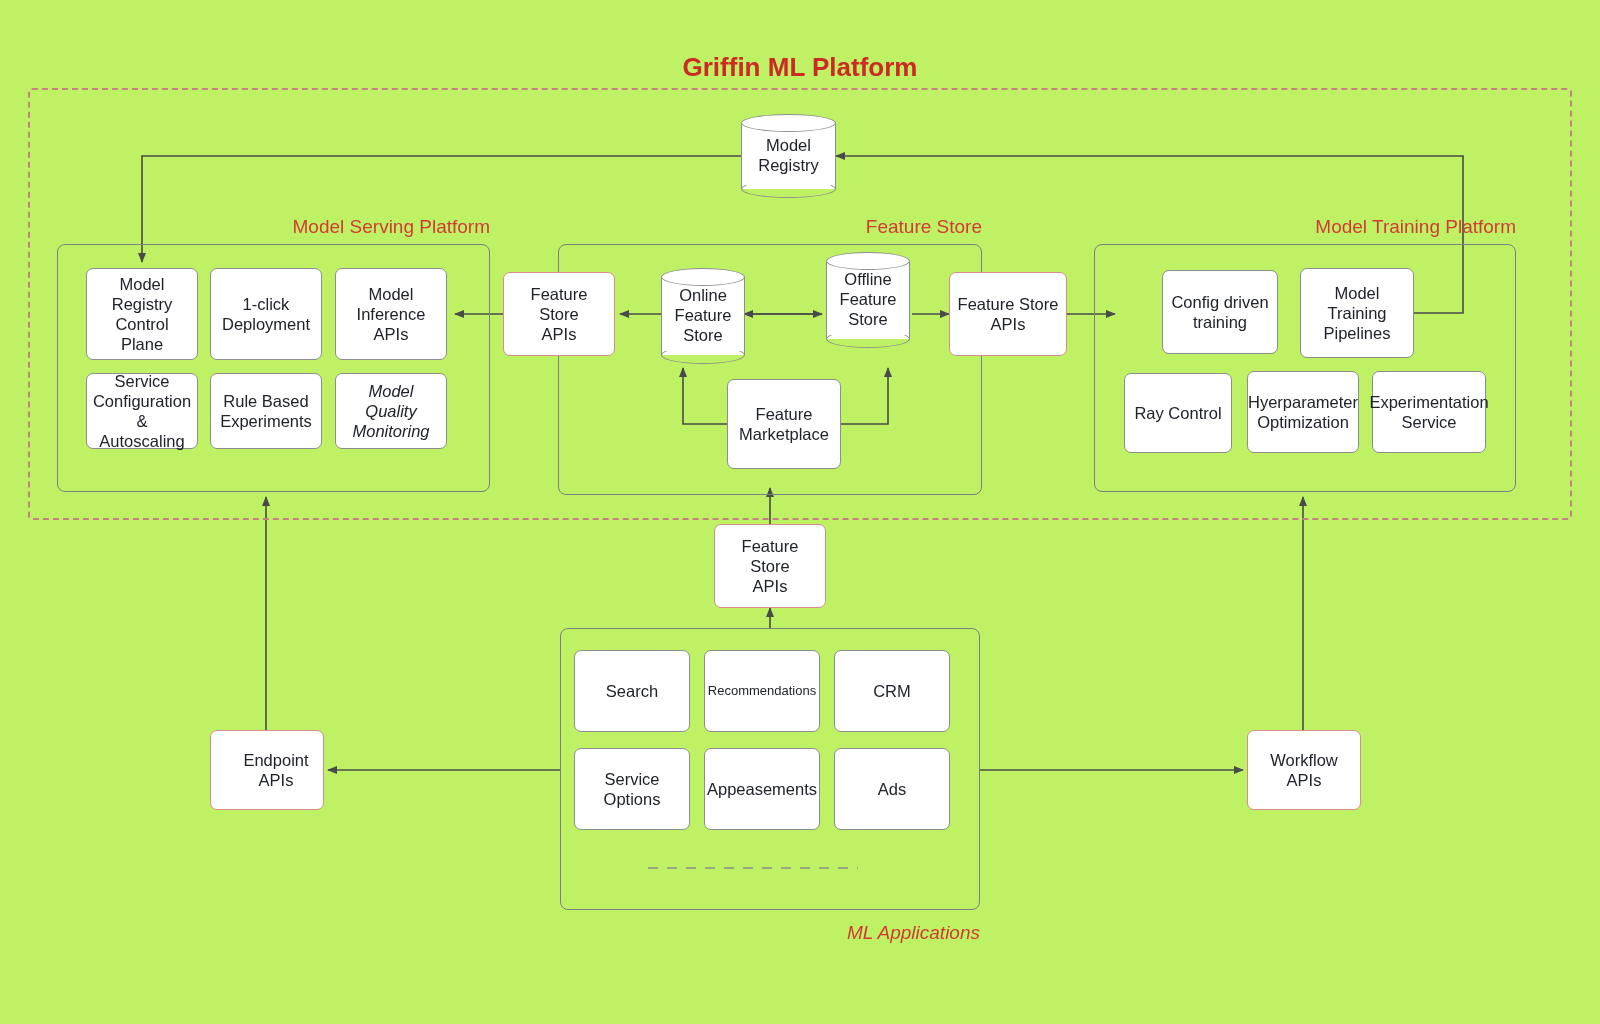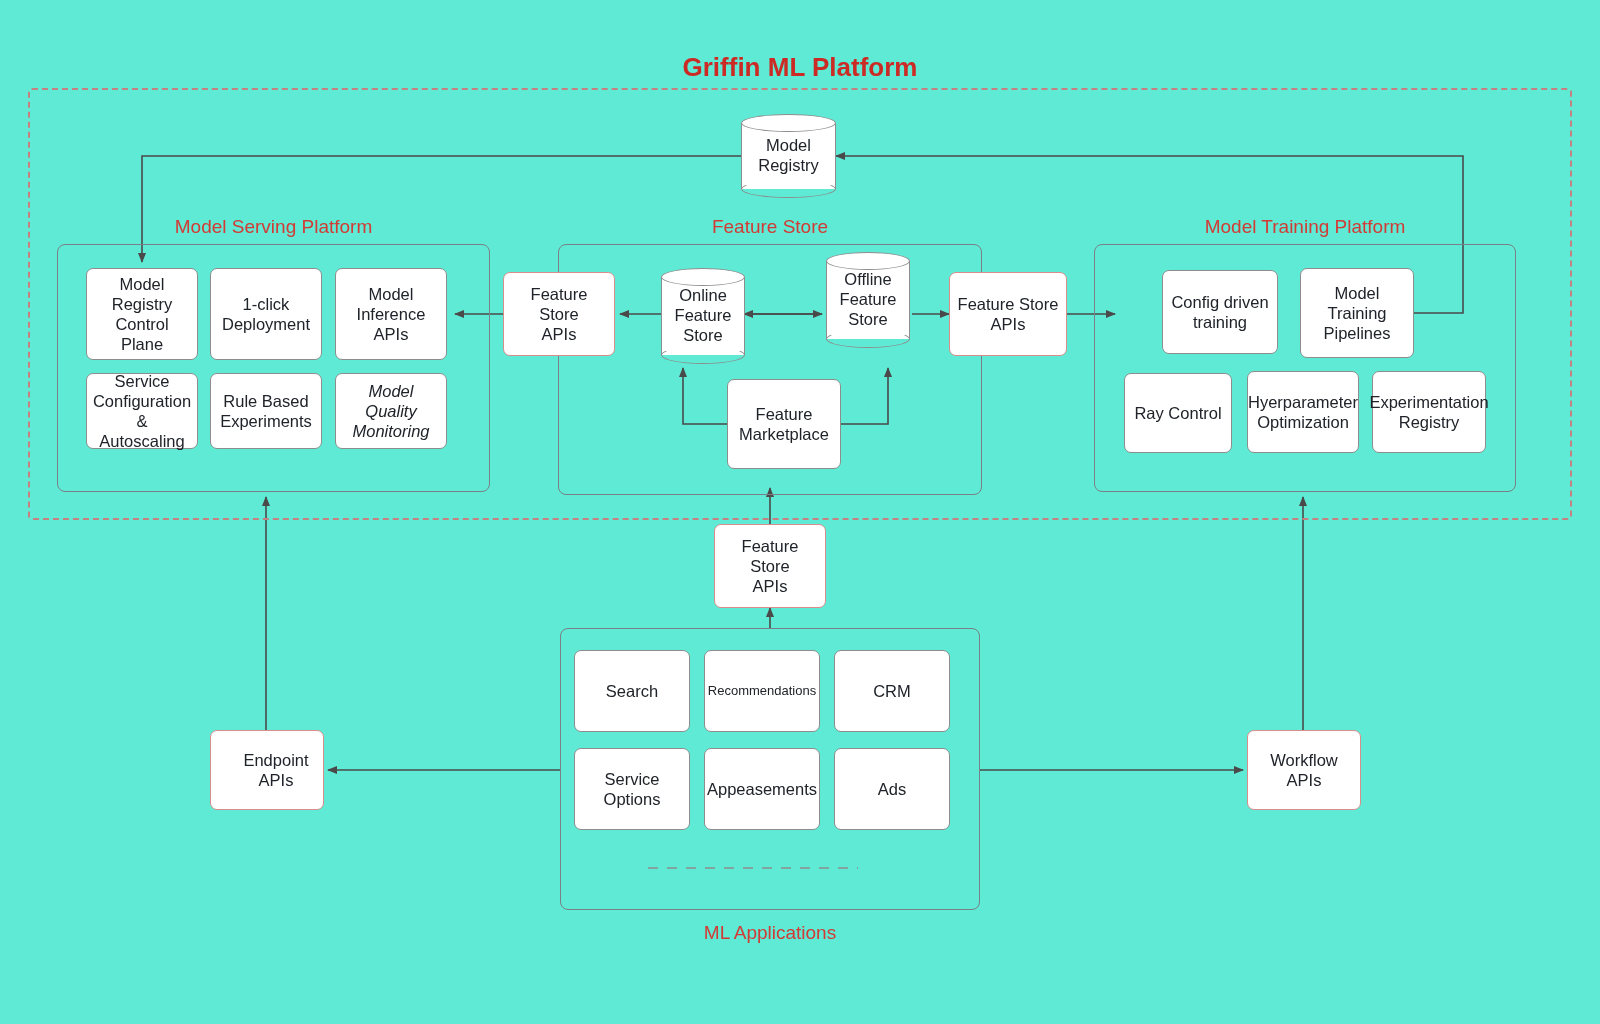--- a/index.html
+++ b/index.html
@@ -9,21 +9,21 @@
     background: #ffffff;
   }
   body {
     font-family: "Liberation Sans", sans-serif;
     color: #1f2328;
   }
   #canvas {
     position: relative;
     width: 1600px;
     height: 1024px;
-    background: #5eead4;
+    background: #bef264;
     overflow: hidden;
   }
   svg#wires {
     position: absolute;
     left: 0;
     top: 0;
     width: 1600px;
     height: 1024px;
     pointer-events: none;
   }
@@ -71,21 +71,21 @@
     border: 2px dashed #c4817f;
     border-radius: 4px;
     background: transparent;
   }
   .grouplabel {
     position: absolute;
     color: #d23b35;
     font-size: 19px;
     font-weight: 400;
     white-space: nowrap;
-    text-align: center;
+    text-align: right;
   }
   .title {
     position: absolute;
     color: #cc2a24;
     font-size: 26px;
     font-weight: bold;
     white-space: nowrap;
     text-align: center;
   }
   .small {
@@ -247,36 +247,36 @@
   <div class="node card hidden-sizer" style="left:1162px; top:270px; width:116px; height:84px;">Config driven
 training</div>
   <div class="node card hidden-sizer" style="left:1300px; top:268px; width:114px; height:90px;">Model
 Training
 Pipelines</div>
 
   <div class="node card hidden-sizer" style="left:1124px; top:373px; width:108px; height:80px;">Ray Control</div>
   <div class="node card hidden-sizer" style="left:1247px; top:371px; width:112px; height:82px;">Hyerparameter
 Optimization</div>
   <div class="node card hidden-sizer" style="left:1372px; top:371px; width:114px; height:82px;">Experimentation
-Registry</div>
+Service</div>
 
   <div class="node api hidden-sizer" style="left:714px; top:524px; width:112px; height:84px;">Feature Store
 APIs</div>
 
   <div class="node api hidden-sizer" style="left:210px; top:730px; width:114px; height:80px;padding-left:24px;">Endpoint
 APIs</div>
   <div class="node api hidden-sizer" style="left:1247px; top:730px; width:114px; height:80px;">Workflow
 APIs</div>
 
   <div class="group" style="left:560px; top:628px; width:420px; height:282px;"></div>
 
   <div class="node card hidden-sizer" style="left:574px; top:650px; width:116px; height:82px;">Search</div>
   <div class="node card hidden-sizer small" style="left:704px; top:650px; width:116px; height:82px;">Recommendations</div>
   <div class="node card hidden-sizer" style="left:834px; top:650px; width:116px; height:82px;">CRM</div>
 
   <div class="node card hidden-sizer" style="left:574px; top:748px; width:116px; height:82px;">Service
 Options</div>
   <div class="node card hidden-sizer" style="left:704px; top:748px; width:116px; height:82px;">Appeasements</div>
   <div class="node card hidden-sizer" style="left:834px; top:748px; width:116px; height:82px;">Ads</div>
 
-  <div class="grouplabel" style="left:560px; top:922px; width:420px;">ML Applications</div>
+  <div class="grouplabel" style="left:560px; top:922px; width:420px;font-style:italic;">ML Applications</div>
 
 </div>
 
 </body></html>

